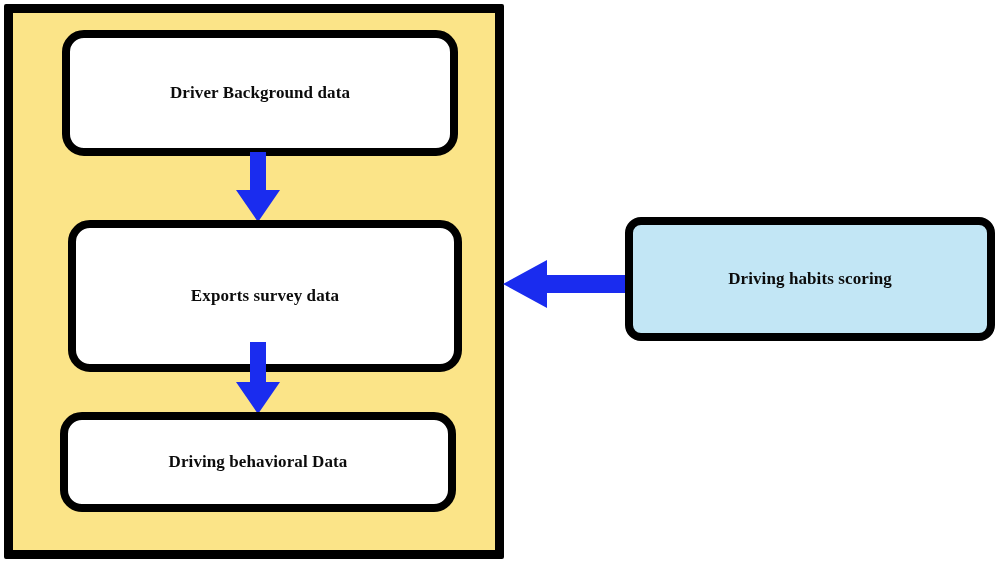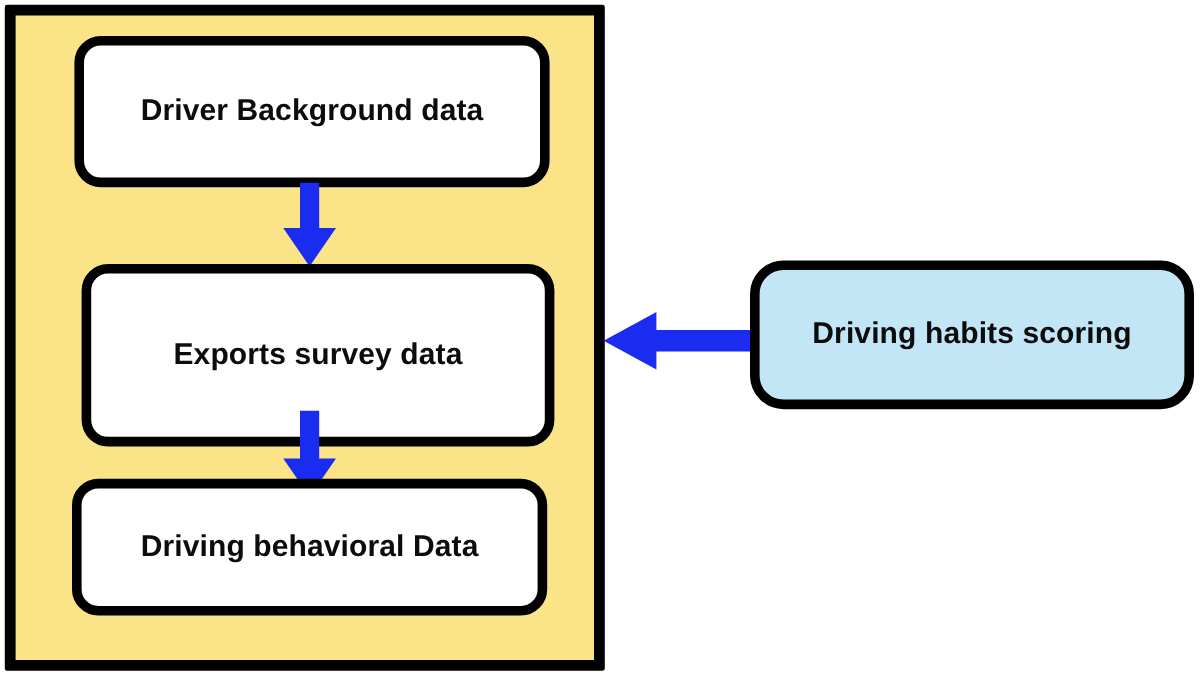--- a/index.html
+++ b/index.html
@@ -38,46 +38,46 @@
   .node {
     position: absolute;
     box-sizing: border-box;
     border: 8px solid #000000;
     border-radius: 22px;
     display: flex;
     align-items: center;
     justify-content: center;
   }
   .node-label {
-    font-family: Liberation Sans, sans-serif;
+    font-family: Liberation Serif, serif;
     font-weight: bold;
-    font-size: 25px;
+    font-size: 17px;
     letter-spacing: 0.1px;
     color: #0c0c0c;
     white-space: nowrap;
     text-align: center;
     line-height: 1.1;
   }
 
   .node-white { background: #ffffff; }
   .node-blue  { background: #C2E6F5; }
 
   
   #node-driver-background {
     left: 62px;  top: 30px;  width: 396px; height: 126px;
   }
   #node-exports-survey {
     left: 68px;  top: 220px; width: 394px; height: 152px;
   }
   #node-driving-behavioral {
-    left: 60px;  top: 399px; width: 396px; height: 114px;
+    left: 60px;  top: 412px; width: 396px; height: 100px;
   }
   #node-driving-habits {
     left: 625px; top: 217px; width: 370px; height: 124px;
-    border-radius: 28px;
+    border-radius: 16px;
   }
 
   
   .arrow {
     position: absolute;
   }
   .arrow svg { display: block; }
 
   #arrow-bg-to-survey { left: 228px; top: 152px; }
   #arrow-survey-to-behavior { left: 228px; top: 342px; }

